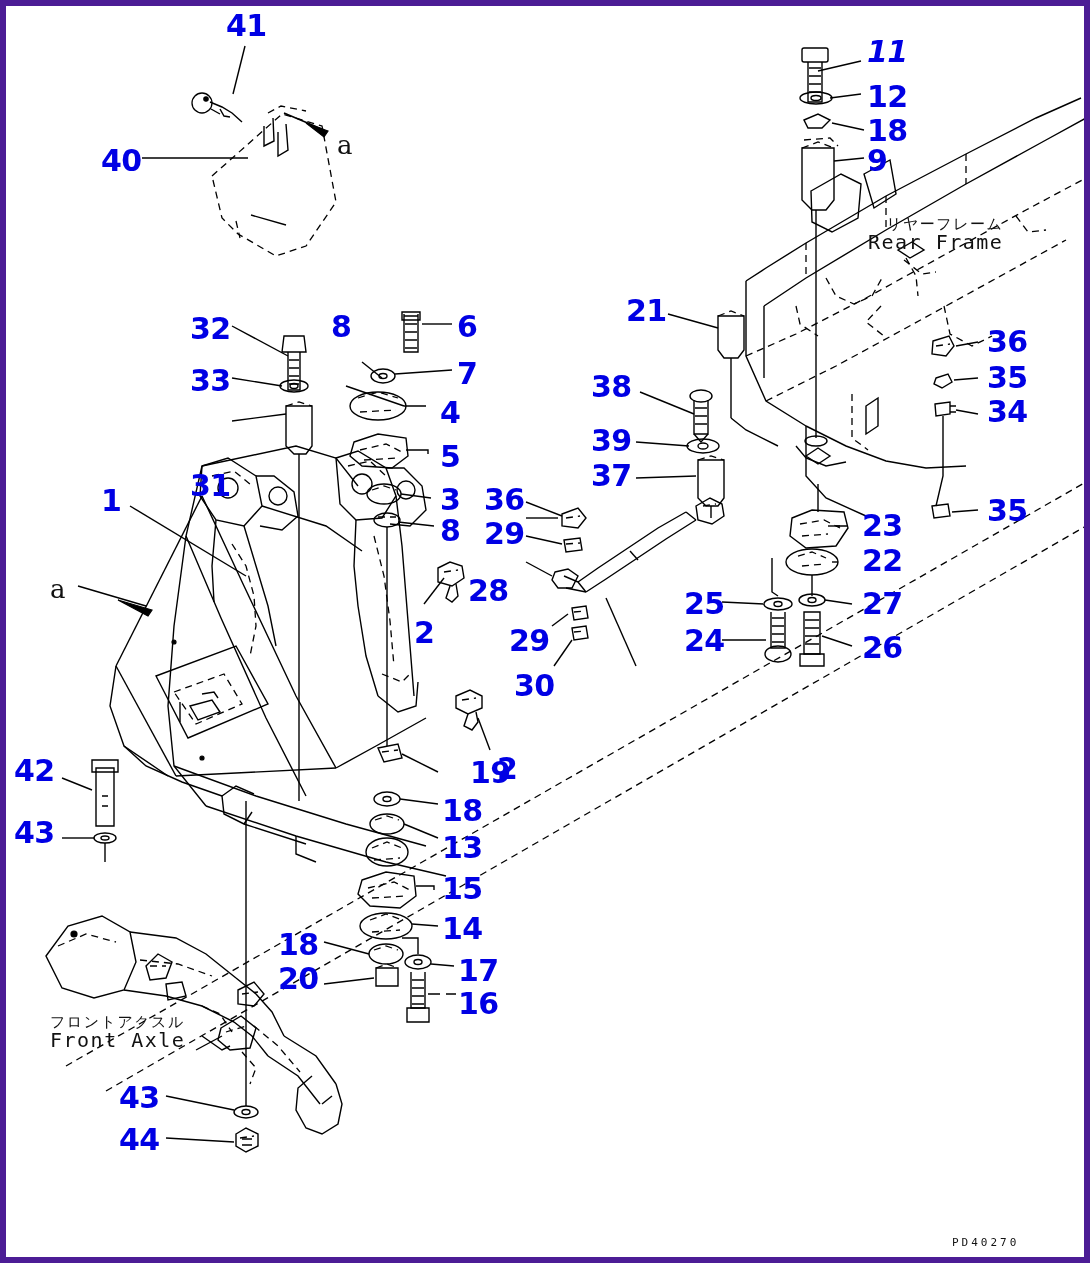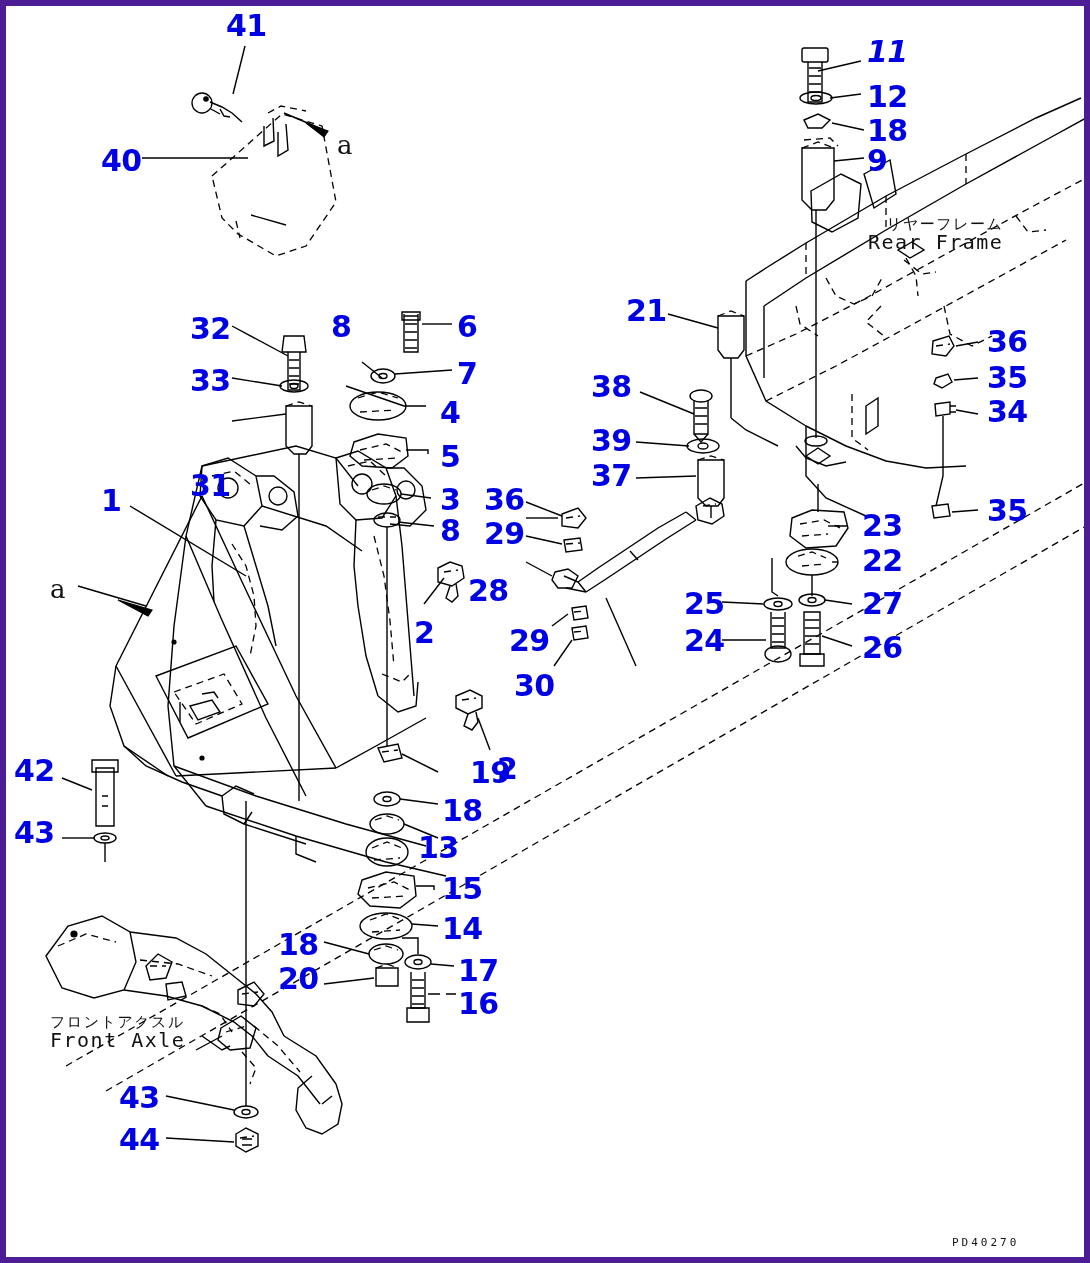--- a/index.html
+++ b/index.html
@@ -507,21 +507,21 @@
     <div class="callout" style="left:408px;top:612px;">2</div>
     <div class="callout" style="left:503px;top:620px;">29</div>
     <div class="callout" style="left:508px;top:665px;">30</div>
 
     <div class="callout" style="left:8px;top:750px;">42</div>
     <div class="callout" style="left:8px;top:812px;">43</div>
     <div class="callout" style="left:491px;top:748px;">2</div>
 
     <div class="callout" style="left:436px;top:752px;margin-left:28px;">19</div>
     <div class="callout" style="left:436px;top:790px;">18</div>
-    <div class="callout" style="left:412px;top:827px;">13</div>
+    <div class="callout" style="left:436px;top:827px;">13</div>
     <div class="callout" style="left:436px;top:868px;">15</div>
     <div class="callout" style="left:436px;top:908px;">14</div>
     <div class="callout" style="left:272px;top:924px;">18</div>
     <div class="callout" style="left:452px;top:950px;">17</div>
     <div class="callout" style="left:272px;top:958px;">20</div>
     <div class="callout" style="left:452px;top:983px;">16</div>
     <div class="callout" style="left:113px;top:1077px;">43</div>
     <div class="callout" style="left:113px;top:1119px;">44</div>
 
     <div class="mark" style="left:331px;top:126px;">a</div>

